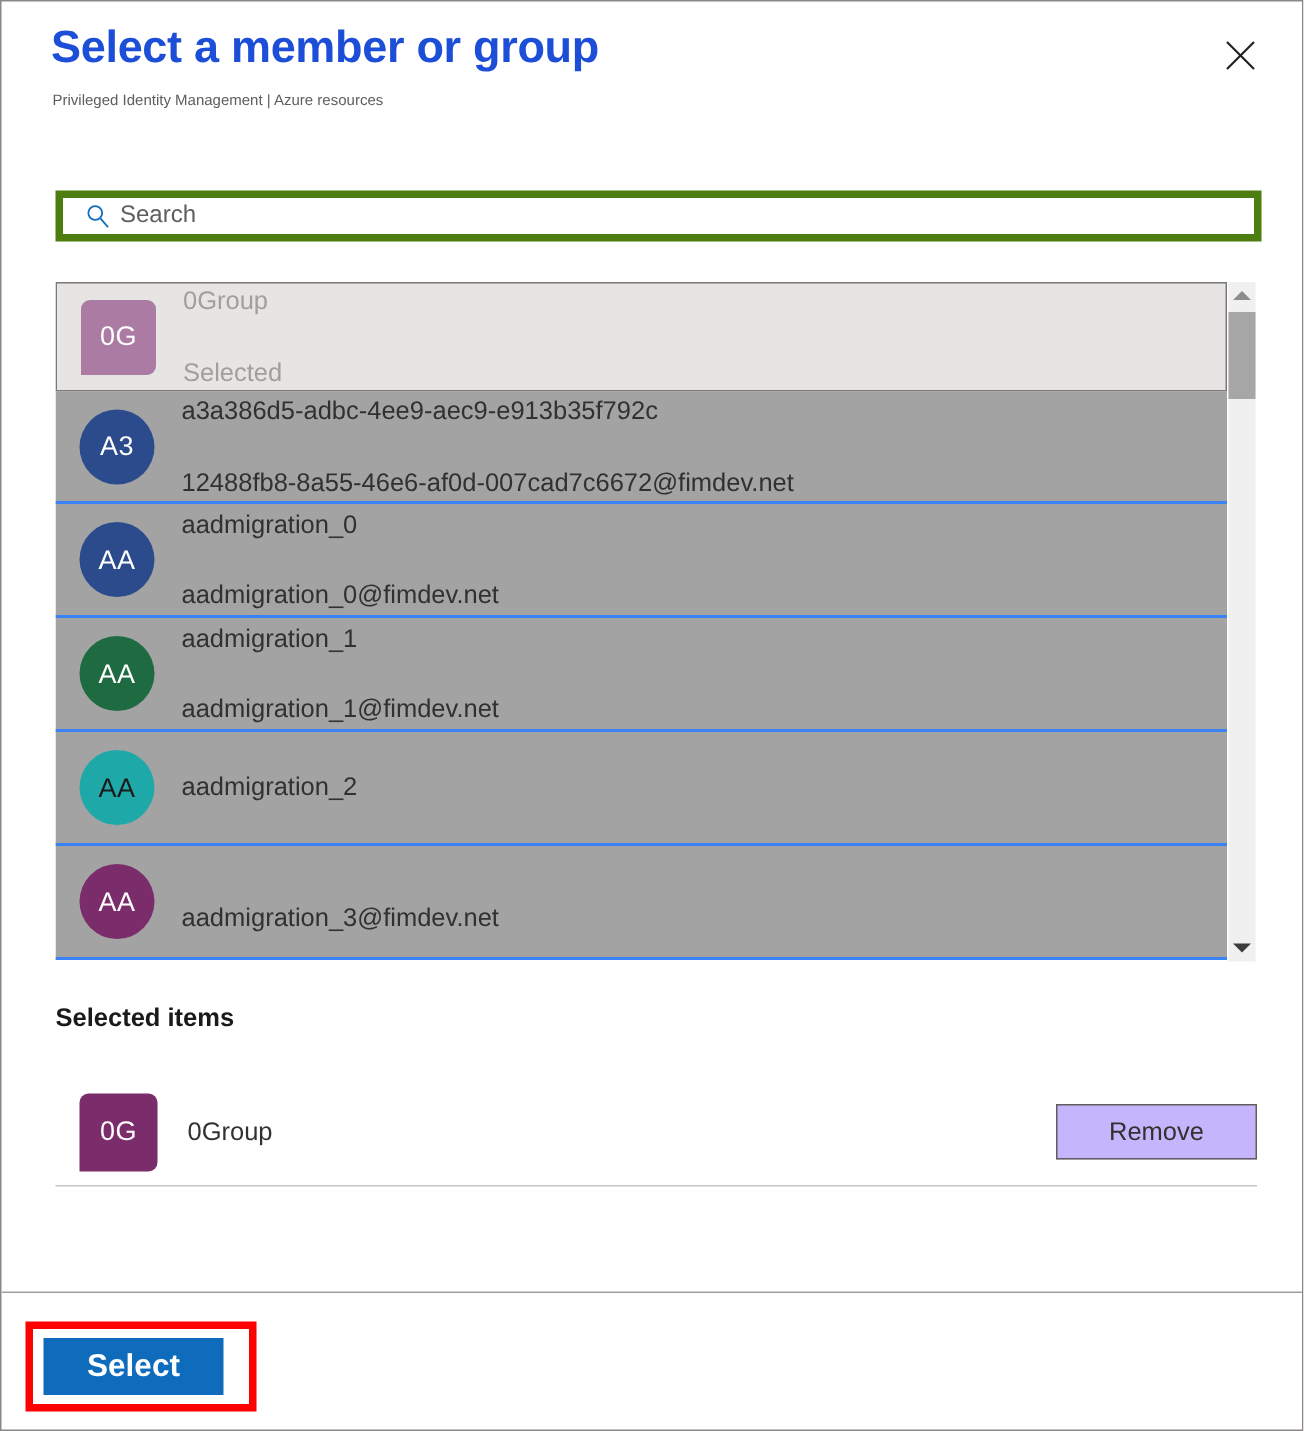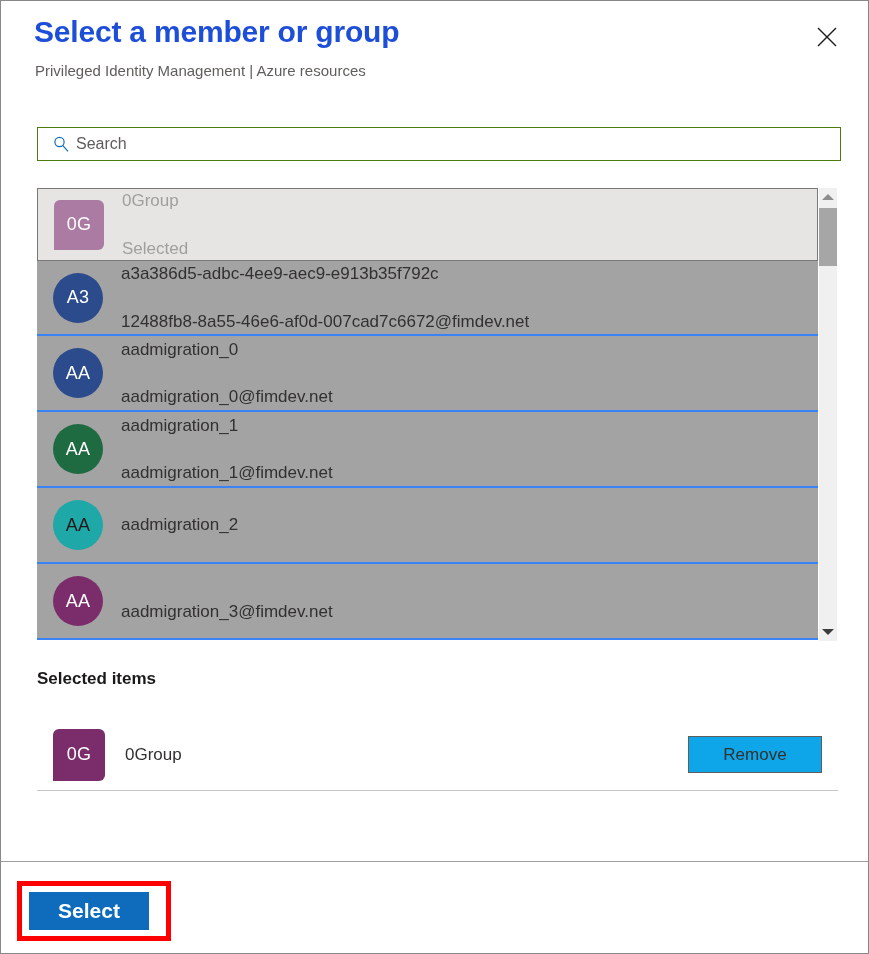--- a/index.html
+++ b/index.html
@@ -39,21 +39,21 @@
     font-size: 30px;
     font-weight: 600;
     letter-spacing: -0.2px;
     color: #1d4ed8;
     white-space: nowrap;
   }
   .subtitle {
     position: absolute;
     left: 34px;
     top: 61px;
-    font-size: 15px;
+    font-size: 10px;
     font-weight: 400;
     color: #605e5c;
     white-space: nowrap;
   }
   .close-btn {
     position: absolute;
     right: 24px;
     top: 17px;
     width: 38px;
     height: 38px;
@@ -68,21 +68,21 @@
   .close-btn svg { display: block; }
 
   
   .search-box {
     position: absolute;
     left: 36px;
     top: 126px;
     width: 804px;
     height: 34px;
     box-sizing: border-box;
-    border: 1px solid #4d7c0f;
+    border: 5px solid #4d7c0f;
     background: #ffffff;
     display: flex;
     align-items: center;
   }
   .search-icon {
     width: 30px;
     margin-left: 8px;
     display: flex;
     align-items: center;
     justify-content: center;
@@ -247,24 +247,24 @@
   .selected-name {
     margin-left: 20px;
     font-size: 17px;
     color: #323130;
     flex: 1 1 auto;
   }
   .remove-btn {
     flex: 0 0 auto;
     width: 134px;
     height: 37px;
-    margin-right: 16px;
+    margin-right: 0px;
     box-sizing: border-box;
     border: 1px solid #605e5c;
-    background: #0ea5e9;
+    background: #c4b5fd;
     font-family: "Liberation Sans", sans-serif;
     font-size: 17px;
     color: #323130;
     cursor: pointer;
   }
 
   
   .footer-sep {
     position: absolute;
     left: 0;

